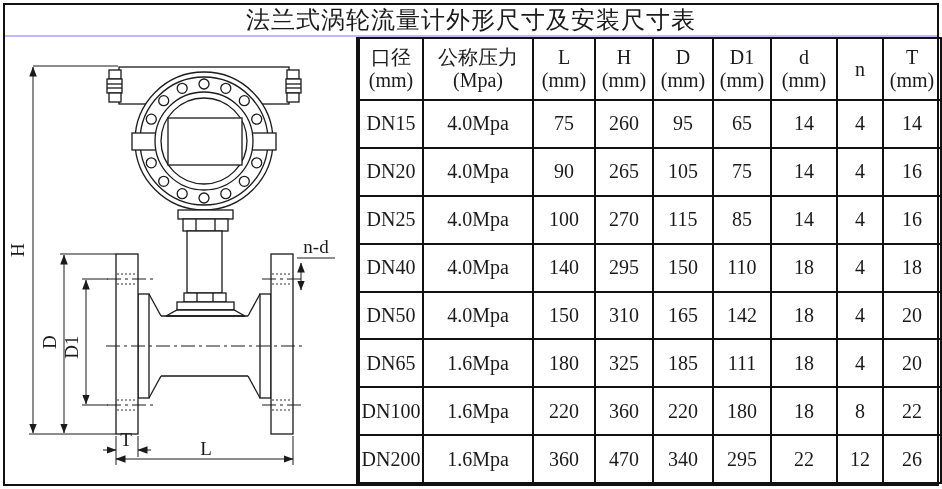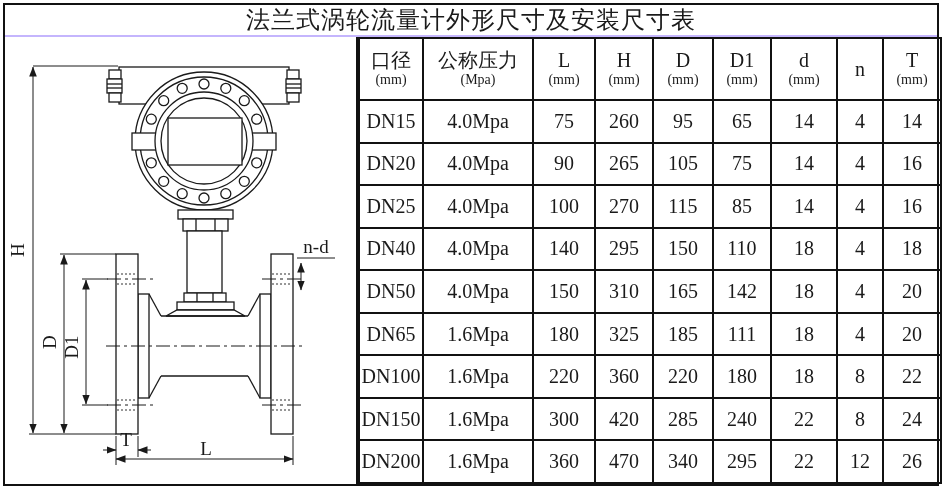--- a/index.html
+++ b/index.html
@@ -24,21 +24,21 @@
   .table-cell{flex:1;min-width:0;}
   table{
     width:100%;height:100%;border-collapse:collapse;table-layout:fixed;
   }
   th,td{
     border:2px solid #111;text-align:center;vertical-align:middle;
     padding:0;font-weight:normal;font-size:20px;line-height:1.15;
     overflow:hidden;white-space:nowrap;
   }
   thead tr{height:62px;}
-  th .unit{font-size:14px;}
+  th .unit{font-size:20px;}
   col.c1{width:64px;}  col.c2{width:110px;} col.c3{width:62px;}
   col.c4{width:58px;}  col.c5{width:60px;}  col.c6{width:58px;}
   col.c7{width:66px;}  col.c8{width:46px;}  col.c9{width:58px;}
   
   .ln{stroke:#1a1a1a;stroke-width:1.3;fill:none;}
   .lnw{stroke:#1a1a1a;stroke-width:1.3;fill:#ffffff;}
   .dim{stroke:#1a1a1a;stroke-width:1;fill:none;}
   .cl{stroke:#1a1a1a;stroke-width:1;fill:none;stroke-dasharray:14 4 3 4;}
   .hatch{stroke:#1a1a1a;stroke-width:0.9;fill:none;stroke-dasharray:2 2;}
   .dimtext{font-family:"Liberation Serif","DejaVu Serif",serif;font-size:19px;fill:#1a1a1a;}
@@ -310,31 +310,20 @@
               <td>1.6Mpa</td>
               <td>220</td>
               <td>360</td>
               <td>220</td>
               <td>180</td>
               <td>18</td>
               <td>8</td>
               <td>22</td>
             </tr>
             <tr>
-              <td>DN150</td>
-              <td>1.6Mpa</td>
-              <td>300</td>
-              <td>420</td>
-              <td>285</td>
-              <td>240</td>
-              <td>22</td>
-              <td>8</td>
-              <td>24</td>
-            </tr>
-            <tr>
               <td>DN200</td>
               <td>1.6Mpa</td>
               <td>360</td>
               <td>470</td>
               <td>340</td>
               <td>295</td>
               <td>22</td>
               <td>12</td>
               <td>26</td>
             </tr>

